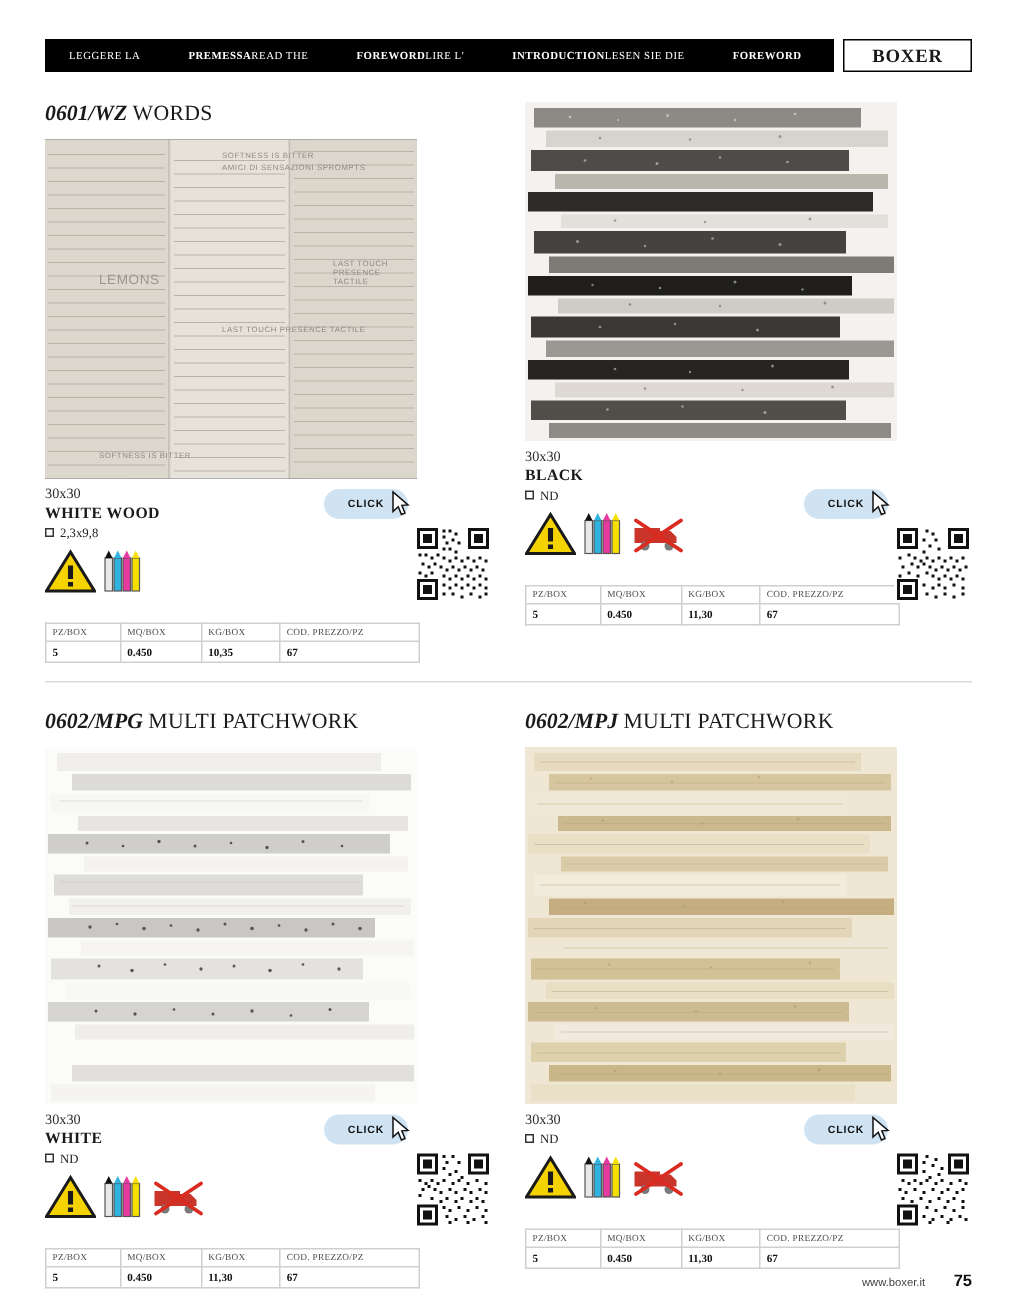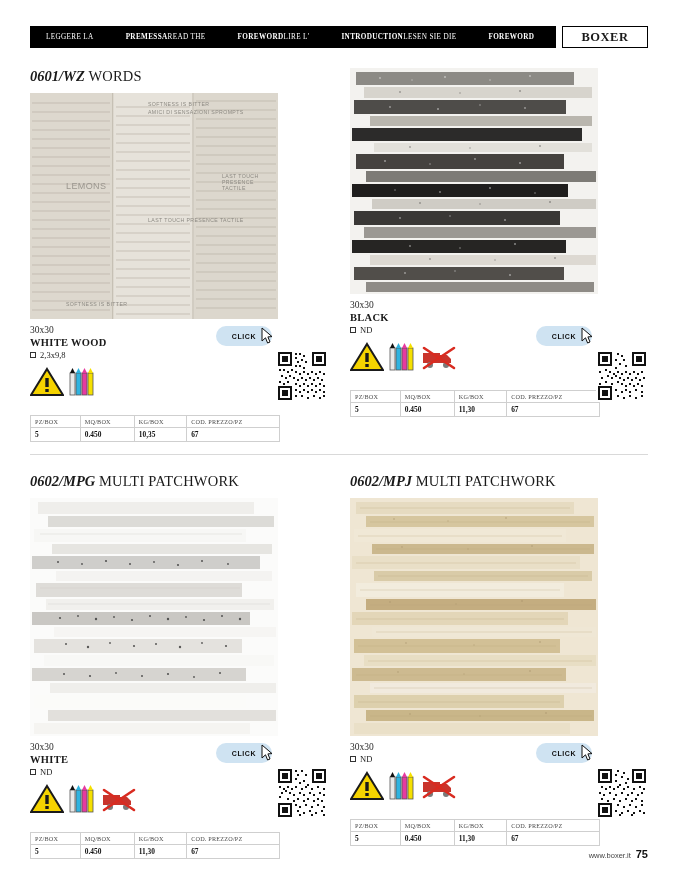--- a/index.html
+++ b/index.html
@@ -188,21 +188,21 @@
     width: 52px; height: 52px;
   }
 
   
   .footer {
     position: absolute;
     right: 30px;
     bottom: 12px;
     display: flex;
     align-items: baseline;
-    gap: 5px;
+    gap: 19px;
     font-family: "Liberation Sans", sans-serif;
   }
   .footer .site { font-size: 7.5px; color: #444; }
   .footer .pg { font-size: 11px; font-weight: bold; color: #111; }
 </style>
 </head>
 <body>
 
 <div class="page">
 

